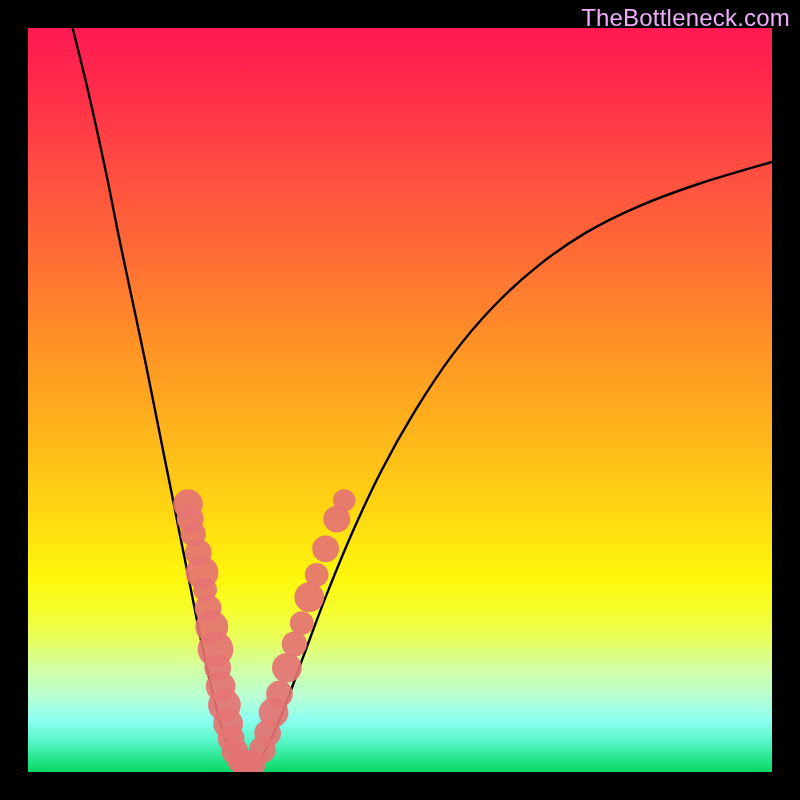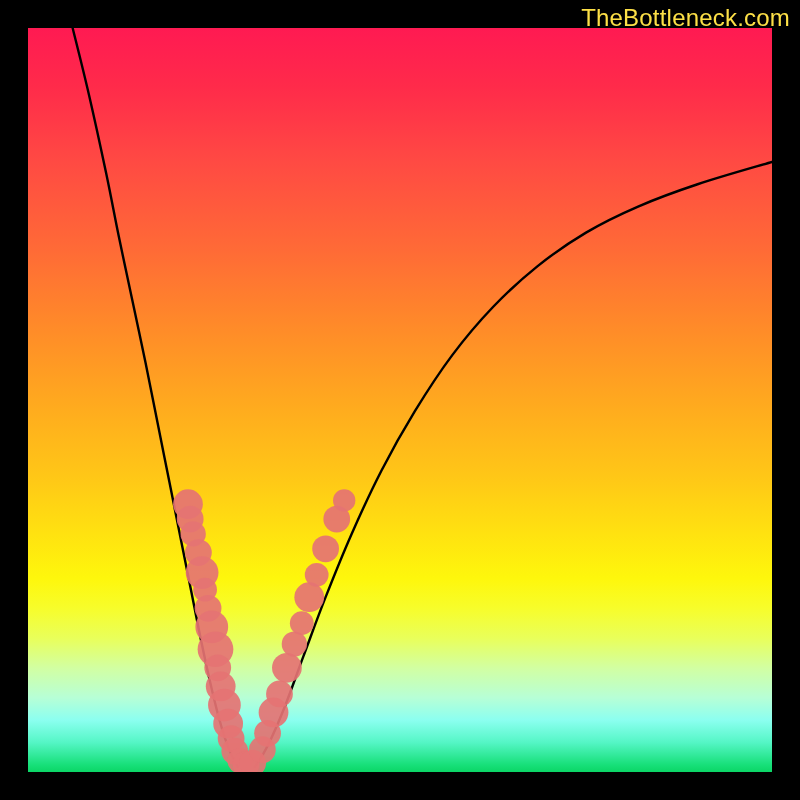--- a/index.html
+++ b/index.html
@@ -50,21 +50,21 @@
     position: absolute;
     left: 0;
     top: 0;
     width: 744px;
     height: 744px;
   }
   .watermark {
     position: absolute;
     top: 4px;
     right: 10px;
-    color: #fde047;
+    color: #f0abfc;
     font-size: 24px;
     font-weight: 500;
     letter-spacing: 0.2px;
     user-select: none;
     margin-left: 38px;
   }
 </style>
 </head>
 <body>
 

